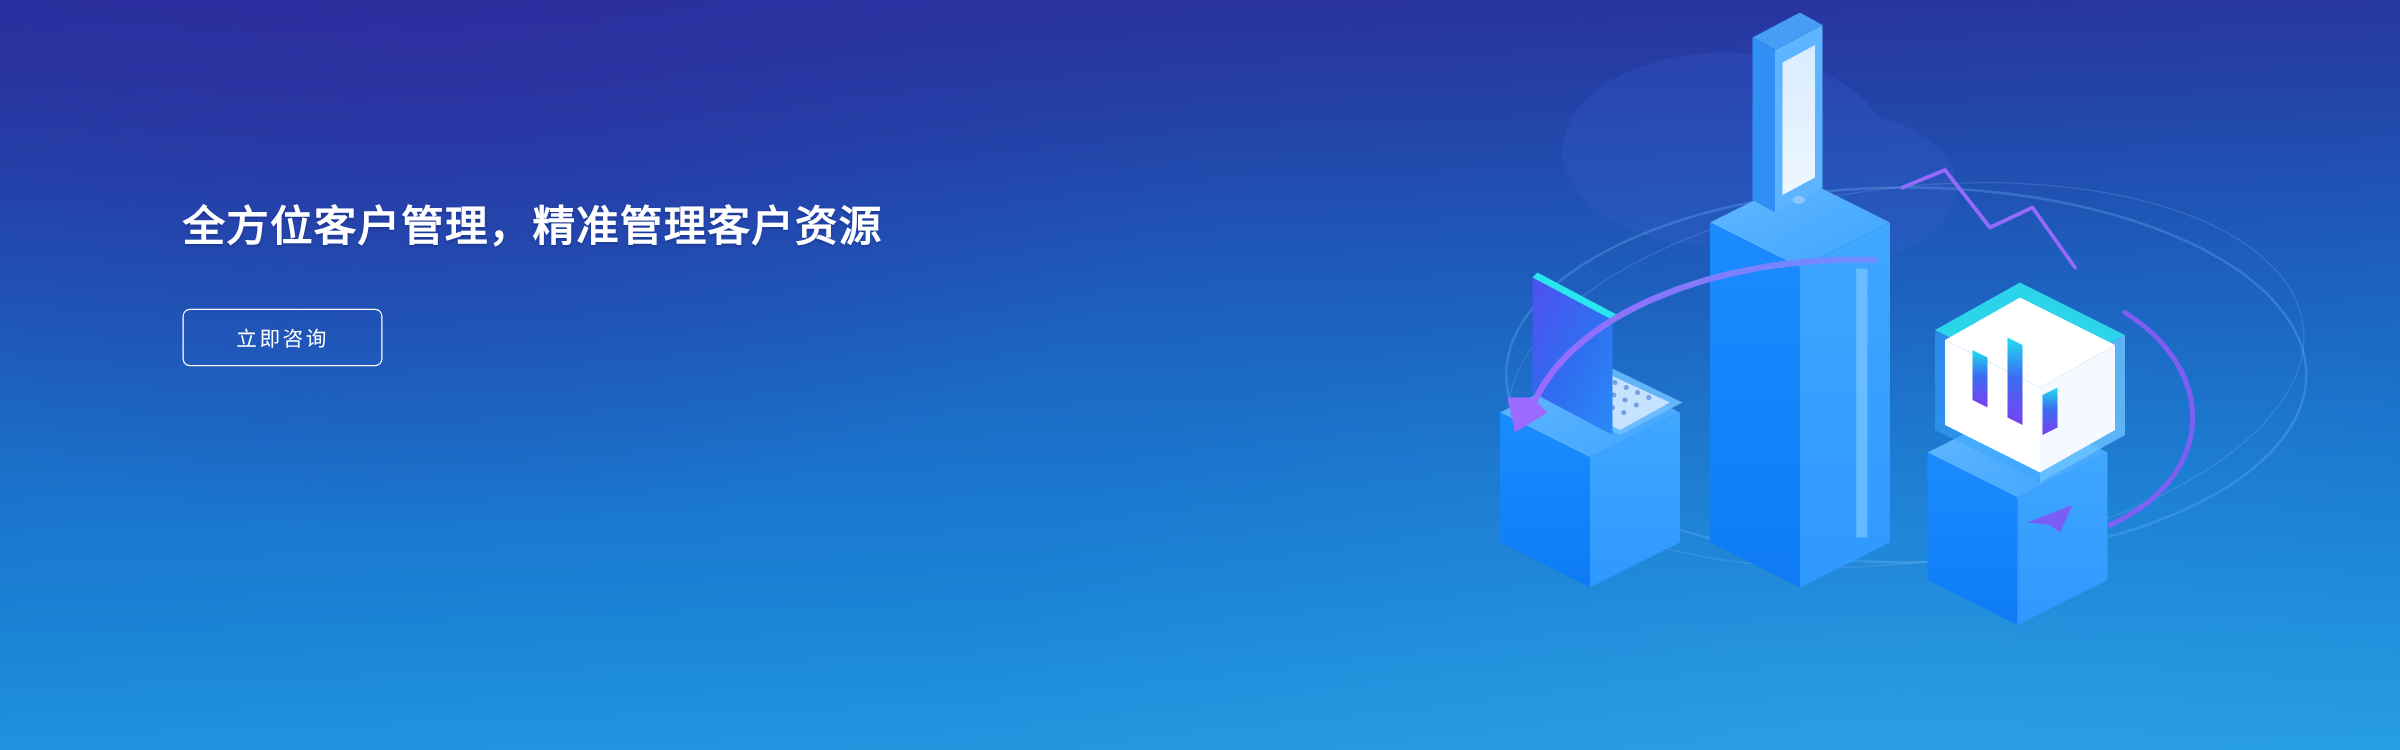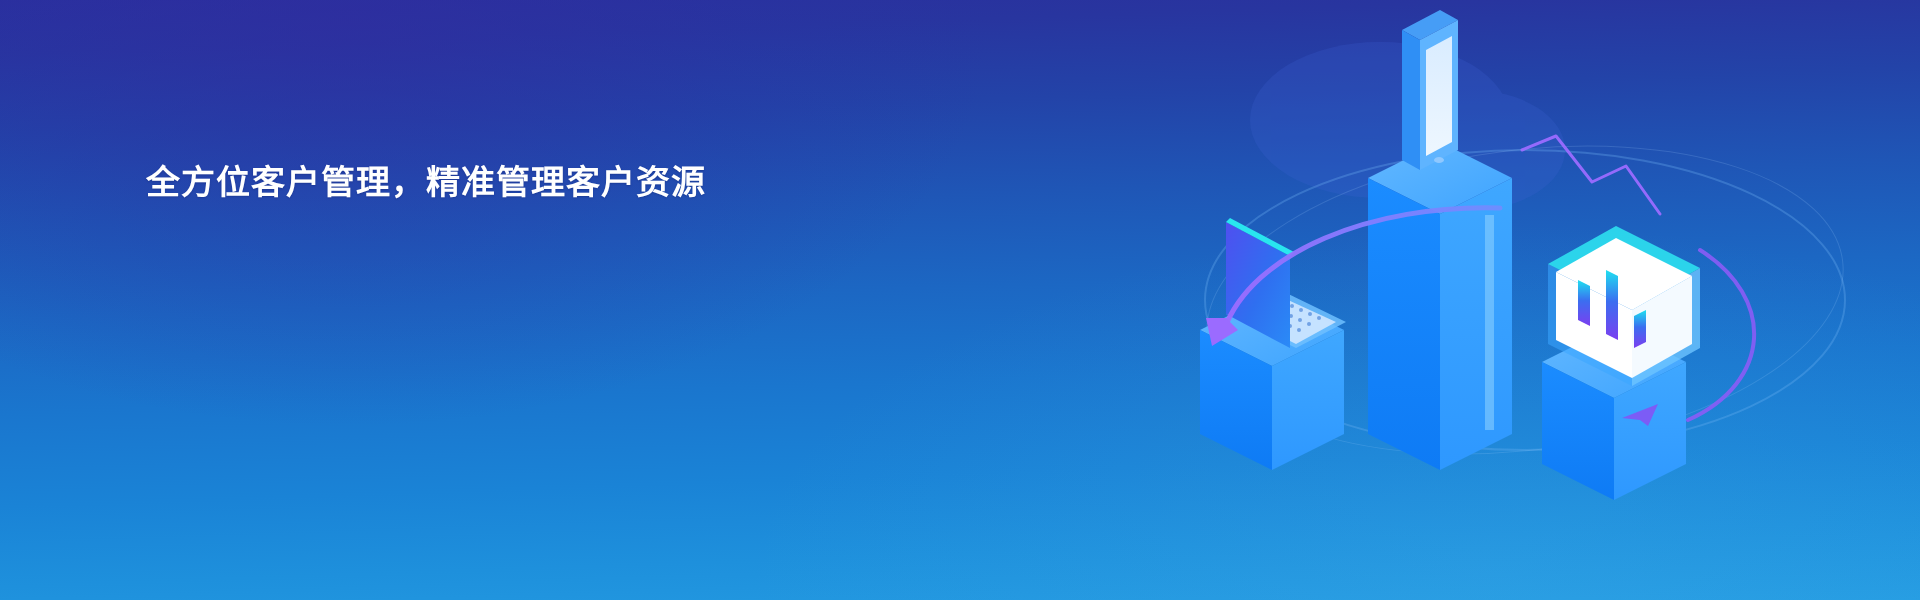--- a/index.html
+++ b/index.html
@@ -95,20 +95,21 @@
 </style>
 </head>
 <body>
 
 <div class="banner">
 
   <div class="copy">
     <h1 class="headline">全方位客户管理，精准管理客户资源</h1>
 
 
+    <button class="cta">立即咨询</button>
   </div>
 
   <div class="art">
     <svg viewBox="0 0 780 600" xmlns="http://www.w3.org/2000/svg" aria-hidden="true">
       <defs>
         <linearGradient id="gPillarFront" x1="0" y1="0" x2="0" y2="1">
           <stop offset="0%" stop-color="#1b8cff"></stop>
           <stop offset="100%" stop-color="#0e7bf5"></stop>
         </linearGradient>
         <linearGradient id="gPillarSide" x1="0" y1="0" x2="0" y2="1">

